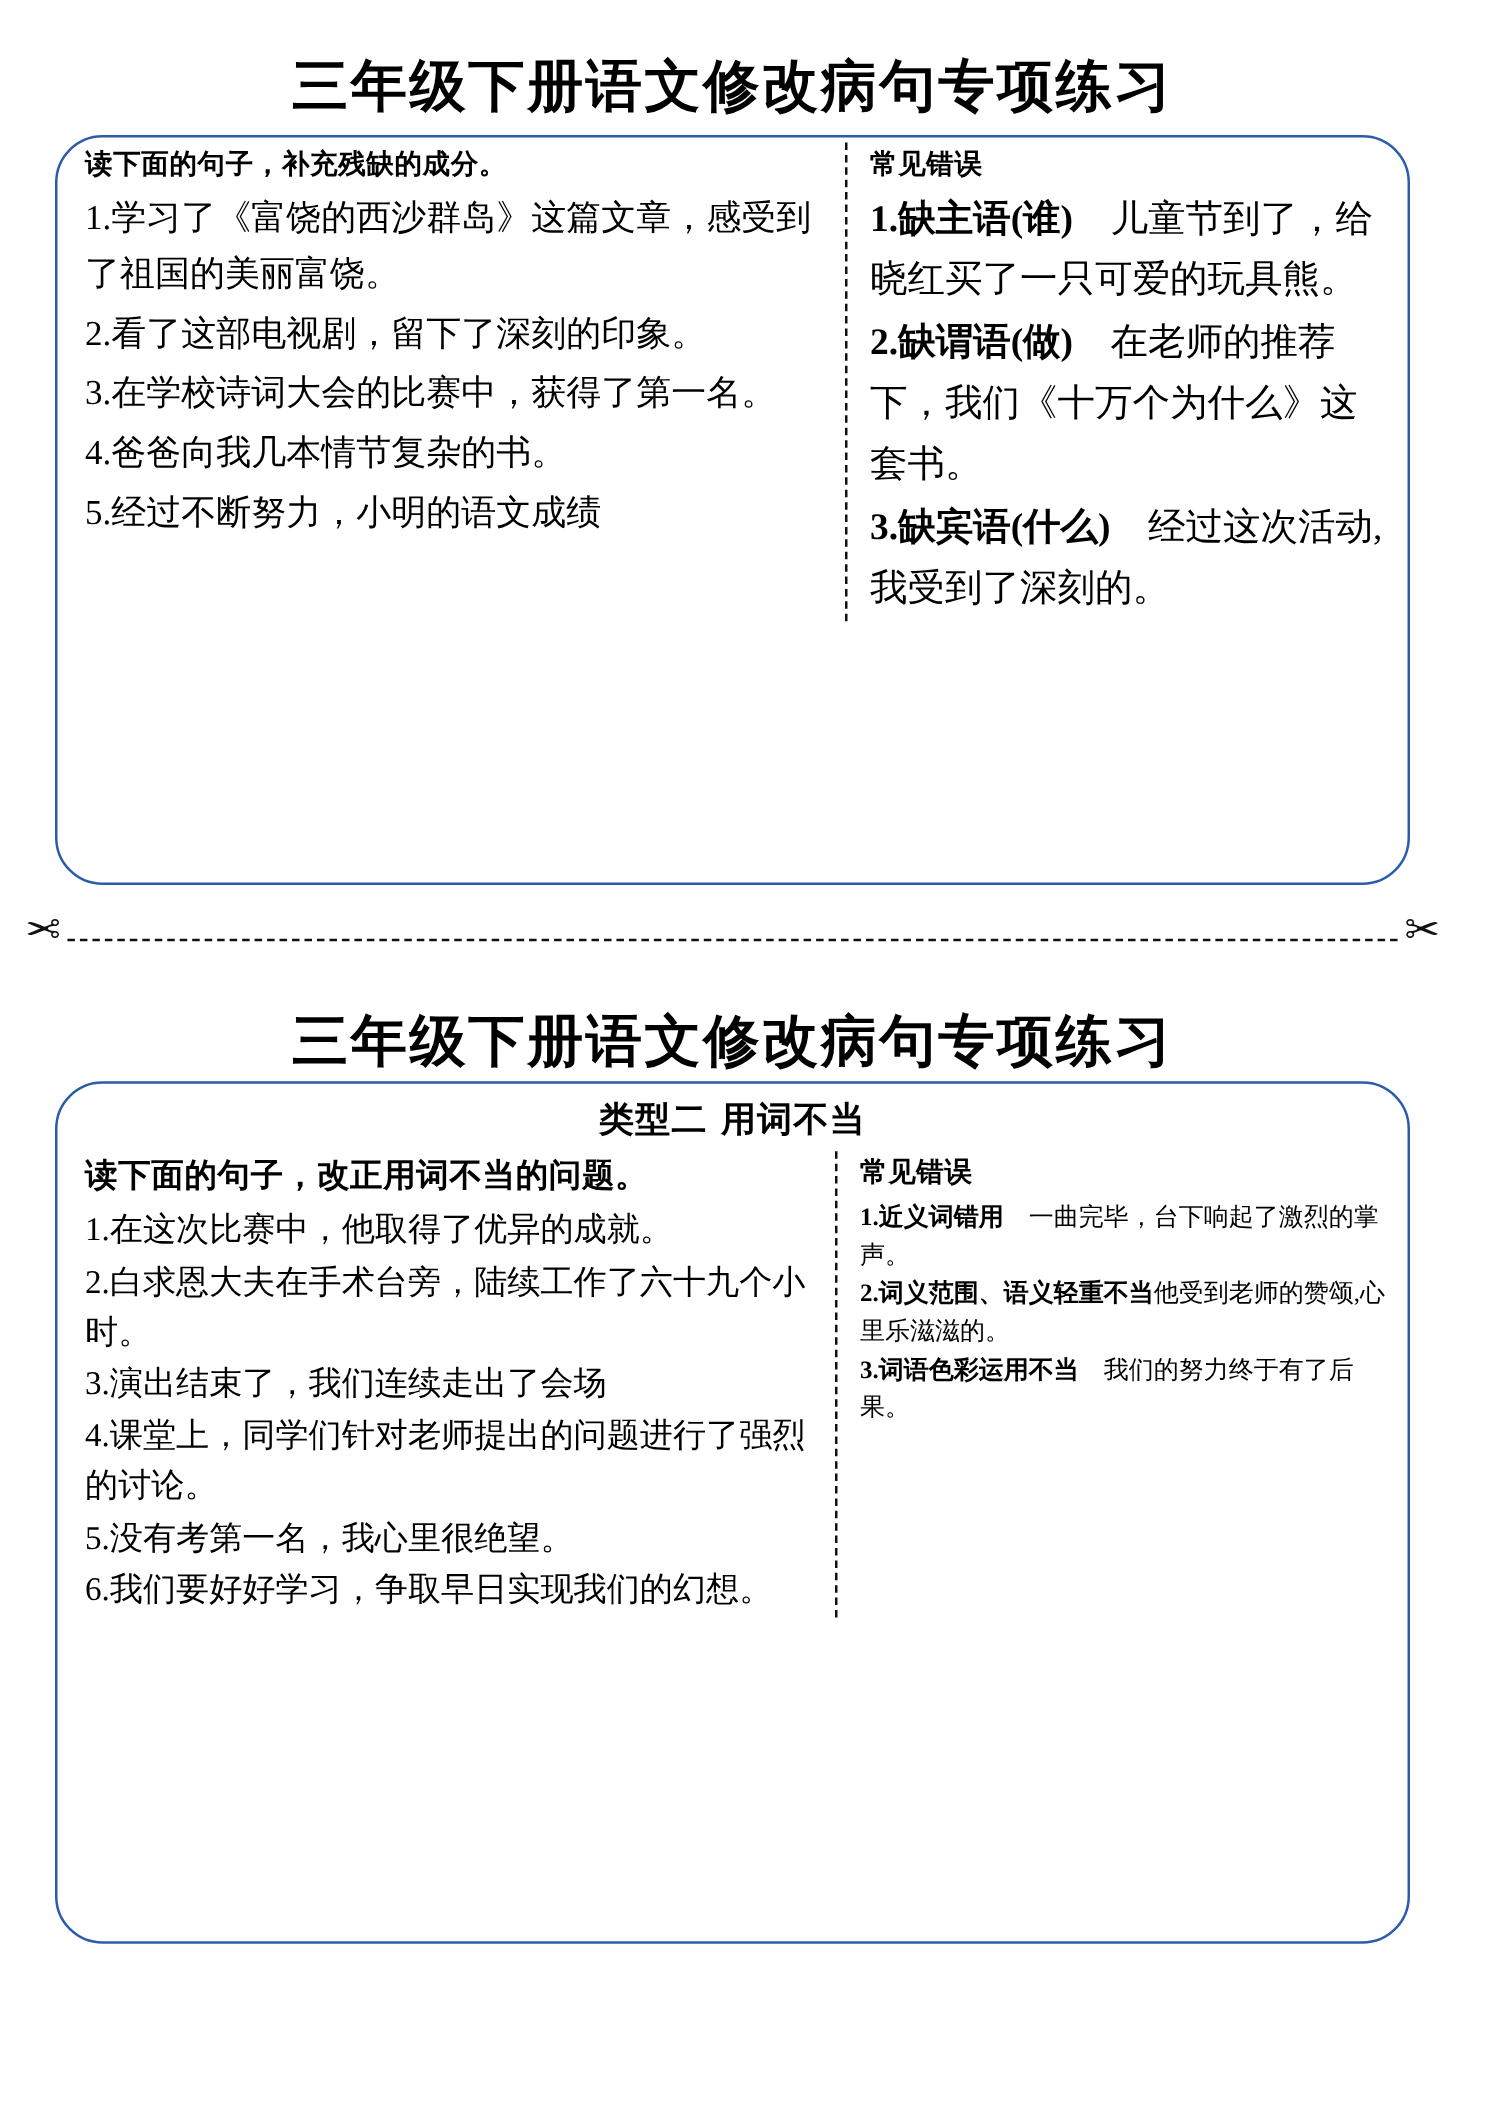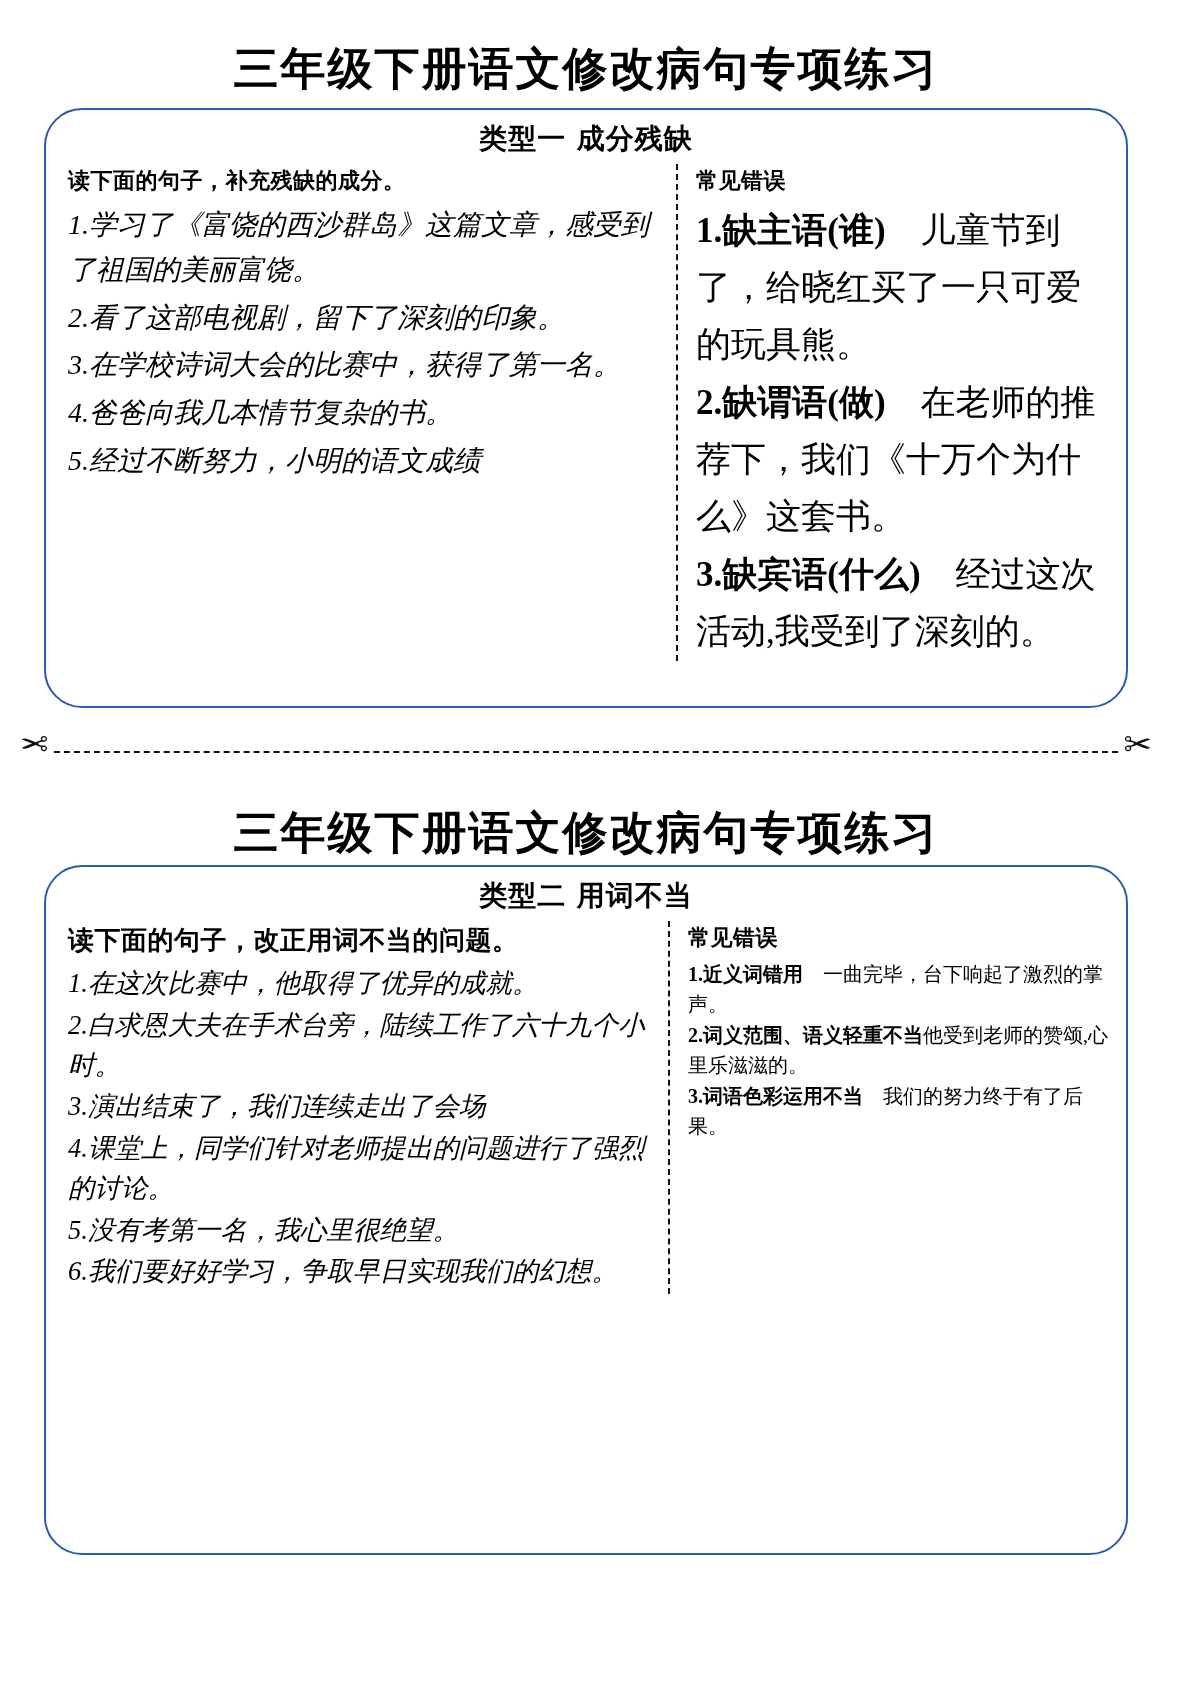--- a/index.html
+++ b/index.html
@@ -79,42 +79,42 @@
   .col-title {
     font-weight: 700;
     font-size: 22px;
     font-family: "DejaVu Serif", "Liberation Serif", serif;
     margin: 6px 0 6px 0;
     letter-spacing: 0.5px;
     white-space: nowrap;
   }
   .col-title.small { font-size: 26px; }
 
-  .qlist { margin: 0; padding: 0; list-style: none; font-style: italic; }
+  .qlist { margin: 0; padding: 0; list-style: none; }
   .qlist li {
     font-size: 27px;
     line-height: 1.62;
     margin: 0 0 2px 0;
     font-family: "Liberation Serif", "DejaVu Serif", serif;
   }
 
   .elist { margin: 0; padding: 0; list-style: none; }
   .elist li {
     font-size: 26px;
     line-height: 1.62;
     margin: 0 0 1px 0;
     font-family: "Liberation Serif", "DejaVu Serif", serif;
   }
   .elist li .lead { font-weight: 700; }
 
   
   #section-one .section-title { padding: 44px 0 14px 0; }
   #section-one .card { margin: 0 44px 0 44px; min-height: 600px; }
   #section-one .qlist li { font-size: 28px; line-height: 1.63; }
-  #section-one .elist li { font-size: 35px; line-height: 1.63; }
+  #section-one .elist li { font-size: 30px; line-height: 1.63; }
 
   
   #section-two .section-title { padding: 28px 0 8px 0; }
   #section-two .card { margin: 0 44px 12px 44px; min-height: 690px; }
   #section-two .qlist li { font-size: 26.5px; line-height: 1.5; }
   #section-two .elist li { font-size: 20px; line-height: 1.5; }
   #section-two .col-left { flex: 0 0 600px; }
 
   
   .cutline-wrap {
@@ -146,21 +146,20 @@
 <body>
 
 <div class="page">
 
   <div class="section" id="section-one">
 
     <div class="section-title">三年级下册语文修改病句专项练习</div>
 
     <div class="card">
 
-      <div class="card-heading">类型一  成分残缺</div>
 
       <div class="columns">
 
         <div class="col-left">
           <div class="col-title">读下面的句子，补充残缺的成分。</div>
           <ul class="qlist">
             <li>1.学习了《富饶的西沙群岛》这篇文章，感受到了祖国的美丽富饶。</li>
             <li>2.看了这部电视剧，留下了深刻的印象。</li>
             <li>3.在学校诗词大会的比赛中，获得了第一名。</li>
             <li>4.爸爸向我几本情节复杂的书。</li>

